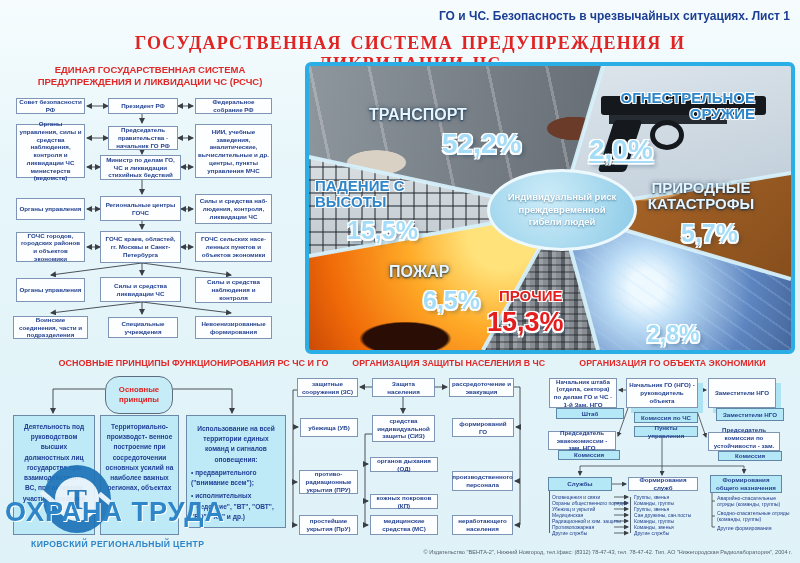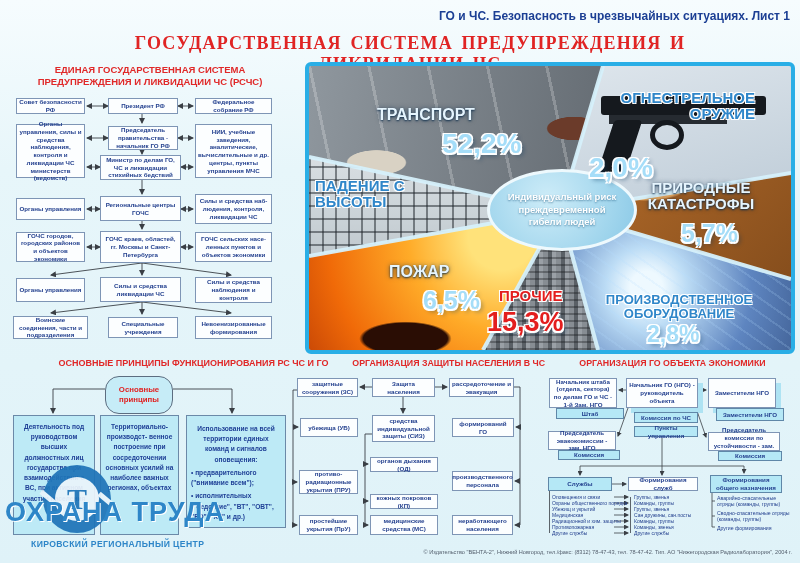--- a/index.html
+++ b/index.html
@@ -168,38 +168,38 @@
         <line x1="251" y1="145" x2="482" y2="213"></line>
         <line x1="251" y1="145" x2="289" y2="284"></line>
         <line x1="251" y1="145" x2="174" y2="284"></line>
         <line x1="251" y1="145" x2="0" y2="190"></line>
         <line x1="251" y1="145" x2="0" y2="91"></line>
       </g>
     </svg>
 
     <div id="center-ellipse">Индивидуальный риск преждевременной гибели людей</div>
 
-    <div class="lbl lbl-light" style="left:60px;top:40px;font-size:16px;margin-left:8px;">ТРАНСПОРТ</div>
+    <div class="lbl lbl-light" style="left:60px;top:40px;font-size:16px;">ТРАНСПОРТ</div>
     <div class="pct" style="left:133px;top:62px;font-size:28px;">52,2%</div>
 
     <div class="lbl lbl-blue" style="left:278px;top:24px;width:168px;font-size:15px;text-align:right;">ОГНЕСТРЕЛЬНОЕ ОРУЖИЕ</div>
-    <div class="pct" style="left:280px;top:86px;font-size:28px;">2,0%</div>
+    <div class="pct" style="left:280px;top:68px;font-size:28px;text-decoration:underline;">2,0%</div>
 
     <div class="lbl lbl-blue" style="left:6px;top:112px;width:106px;font-size:15px;">ПАДЕНИЕ С ВЫСОТЫ</div>
+    <div class="pct" style="left:38px;top:150px;font-size:25px;">15,5%</div>
 
     <div class="lbl lbl-light" style="left:330px;top:114px;width:124px;font-size:15px;text-align:center;">ПРИРОДНЫЕ КАТАСТРОФЫ</div>
     <div class="pct" style="left:372px;top:153px;font-size:25px;">5,7%</div>
 
     <div class="lbl lbl-light" style="left:80px;top:197px;font-size:16px;">ПОЖАР</div>
     <div class="pct" style="left:72px;top:220px;font-size:25px;margin-left:42px;">6,5%</div>
 
     <div class="lbl lbl-red" style="left:190px;top:222px;font-size:15px;">ПРОЧИЕ</div>
     <div class="pct pct-red" style="left:178px;top:241px;font-size:27px;">15,3%</div>
 
-    <div class="lbl lbl-blue" style="left:284px;top:227px;width:172px;font-size:13px;text-align:center;">ПРОИЗВОДСТВЕННОЕ ОБОРУДОВАНИЕ</div>
     <div class="pct" style="left:338px;top:255px;font-size:23px;">2,8%</div>
   </div>
 
   <div class="abs" id="principles" style="left:5px;top:358px;width:285px;height:182px;">
     <div class="sec-title" style="top:0;font-size:9px;margin-left:46px;">ОСНОВНЫЕ ПРИНЦИПЫ ФУНКЦИОНИРОВАНИЯ РС ЧС И ГО</div>
     <svg class="conn" width="285" height="182" viewBox="0 0 285 182">
       <defs>
           <marker id="m4" markerWidth="6" markerHeight="6" refX="5" refY="3" orient="auto-start-reverse" markerUnits="userSpaceOnUse">
             <path d="M0,0L6,3L0,6z" fill="#3a3f45"></path>
           </marker>

